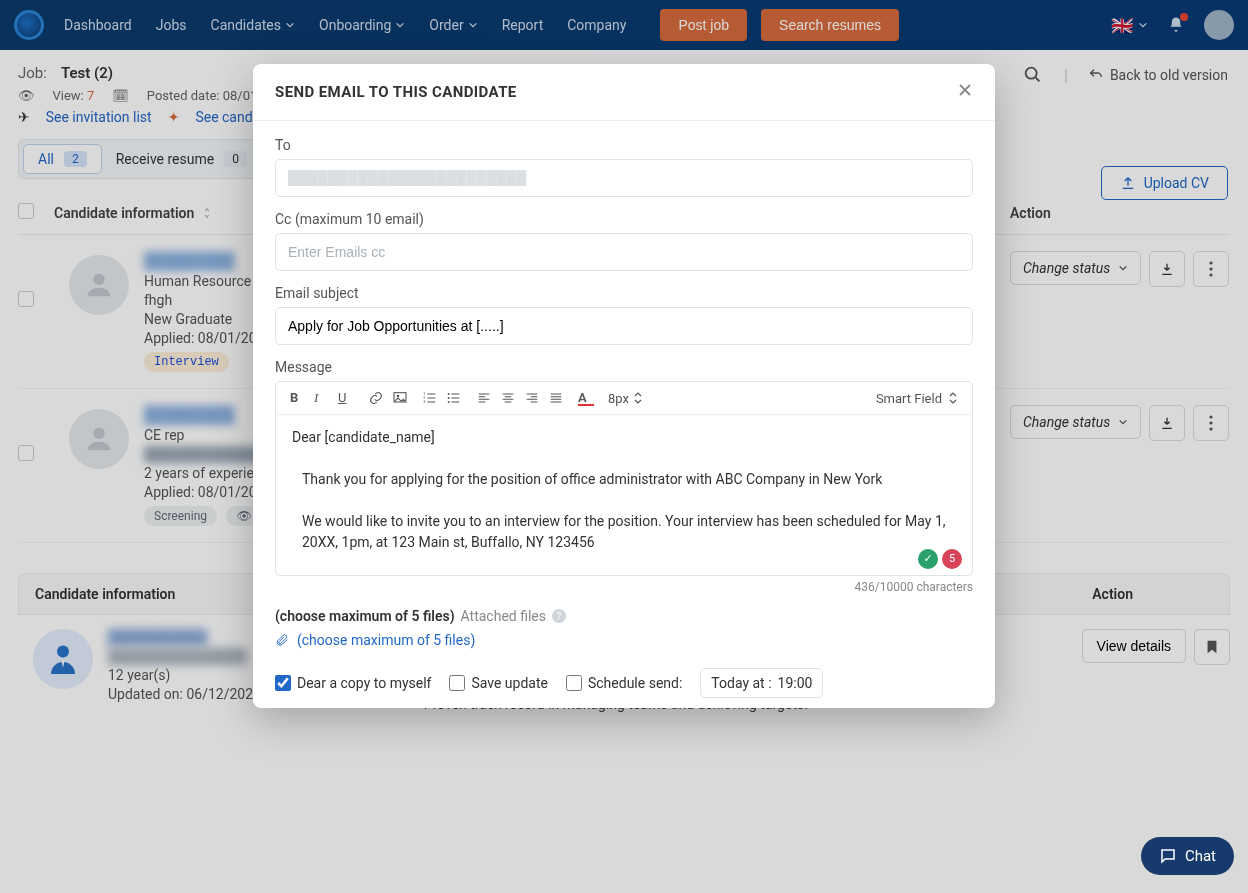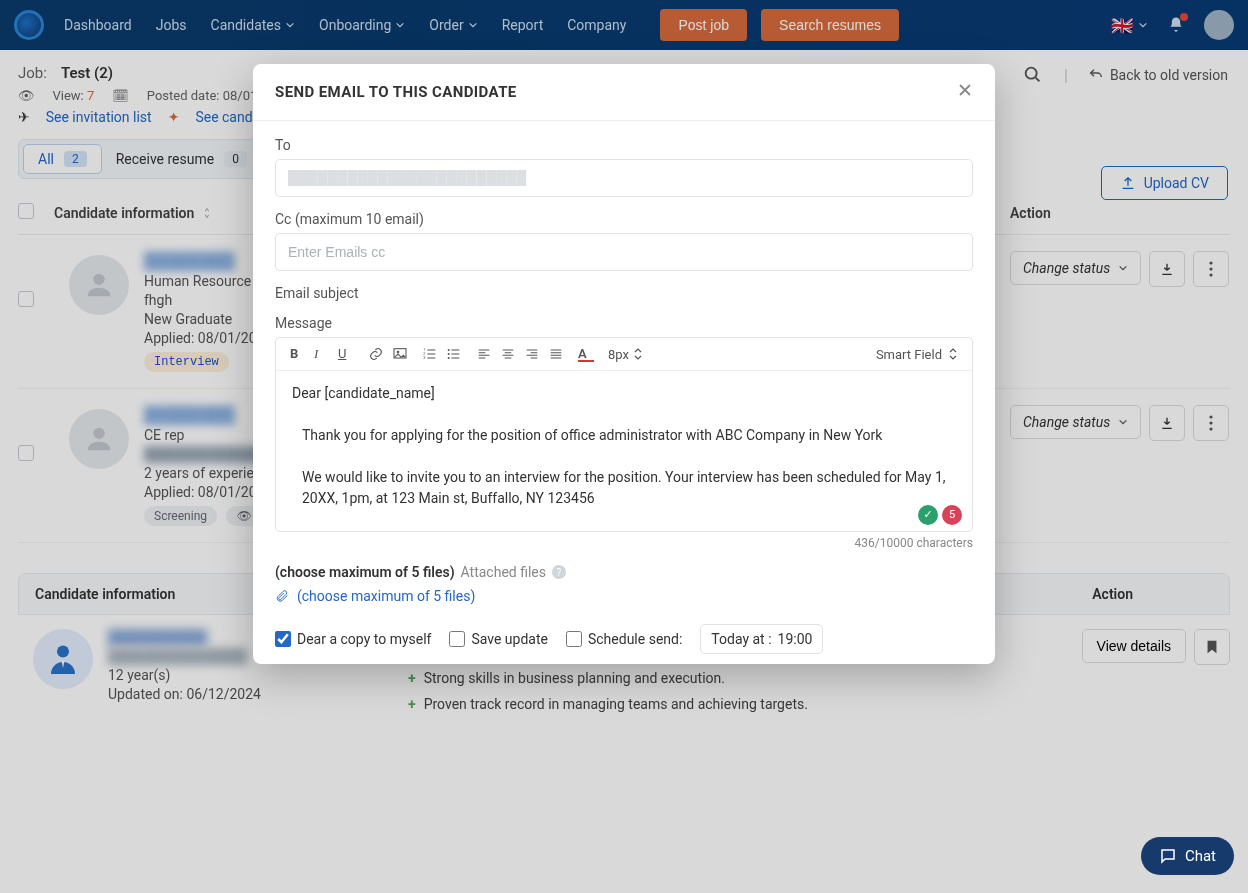--- a/index.html
+++ b/index.html
@@ -370,20 +370,21 @@
     <div class="mfield">
       <label class="lbl">To</label>
       <input class="txt" type="text" style="color: rgb(220, 223, 226);" value="████████████████████████">
     </div>
     <div class="mfield">
       <label class="lbl">Cc (maximum 10 email)</label>
       <input class="txt" type="text" placeholder="Enter Emails cc" style="">
     </div>
     <div class="mfield">
       <label class="lbl">Email subject</label>
+      <input class="txt" type="text" value="Apply for Job Opportunities at [.....]" style="">
     </div>
     <div class="mfield">
       <label class="lbl">Message</label>
       <div class="msg-editor">
         <div class="msg-toolbar">
           <div class="grp">
             <span class="ic" style="font-weight:700">B</span>
             <span class="ic" style="font-style:italic;font-family:serif">I</span>
             <span class="ic" style="text-decoration:underline">U</span>
           </div>

